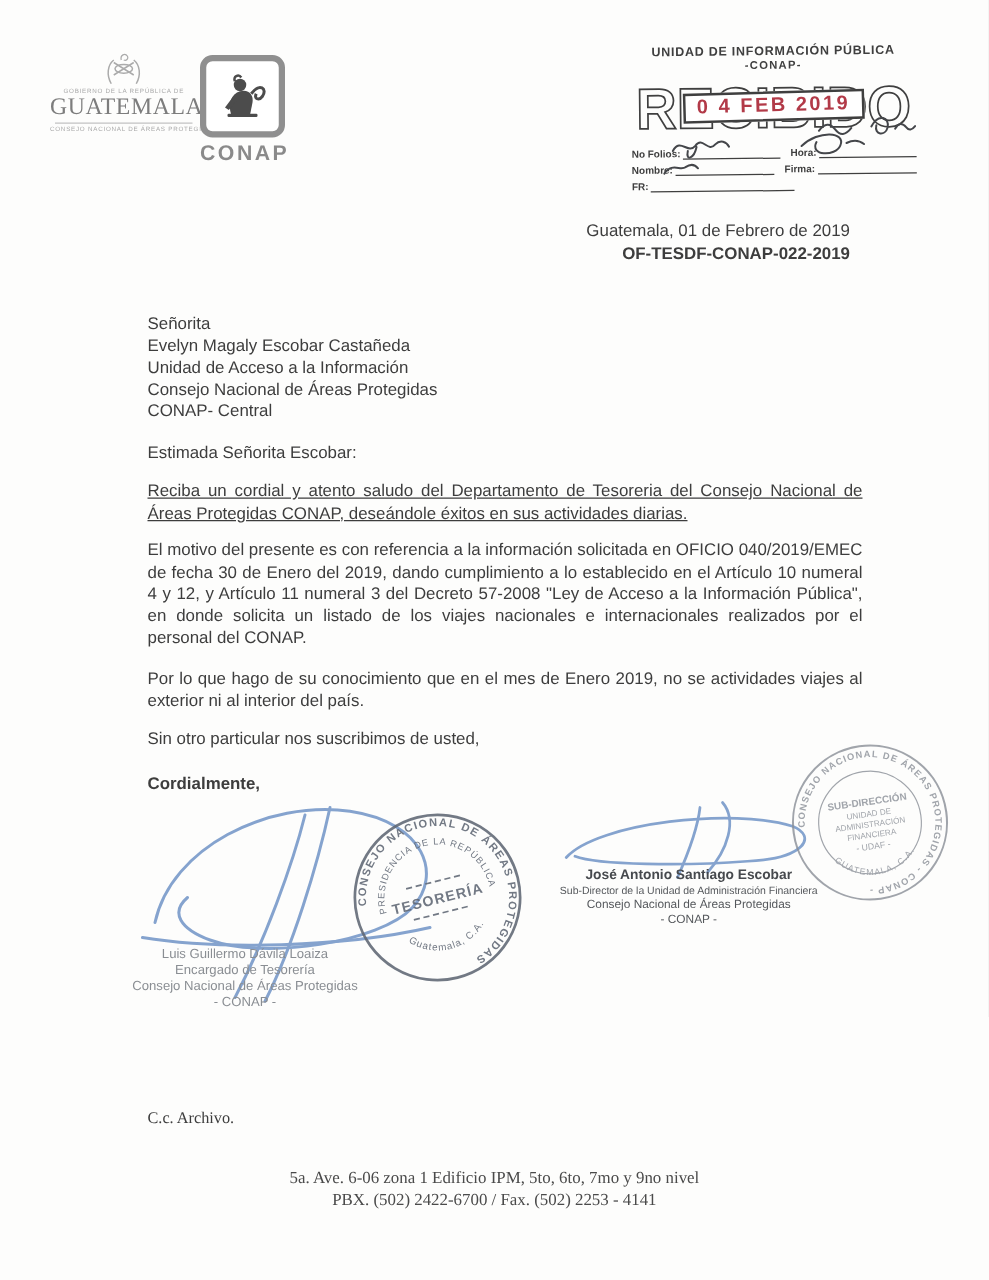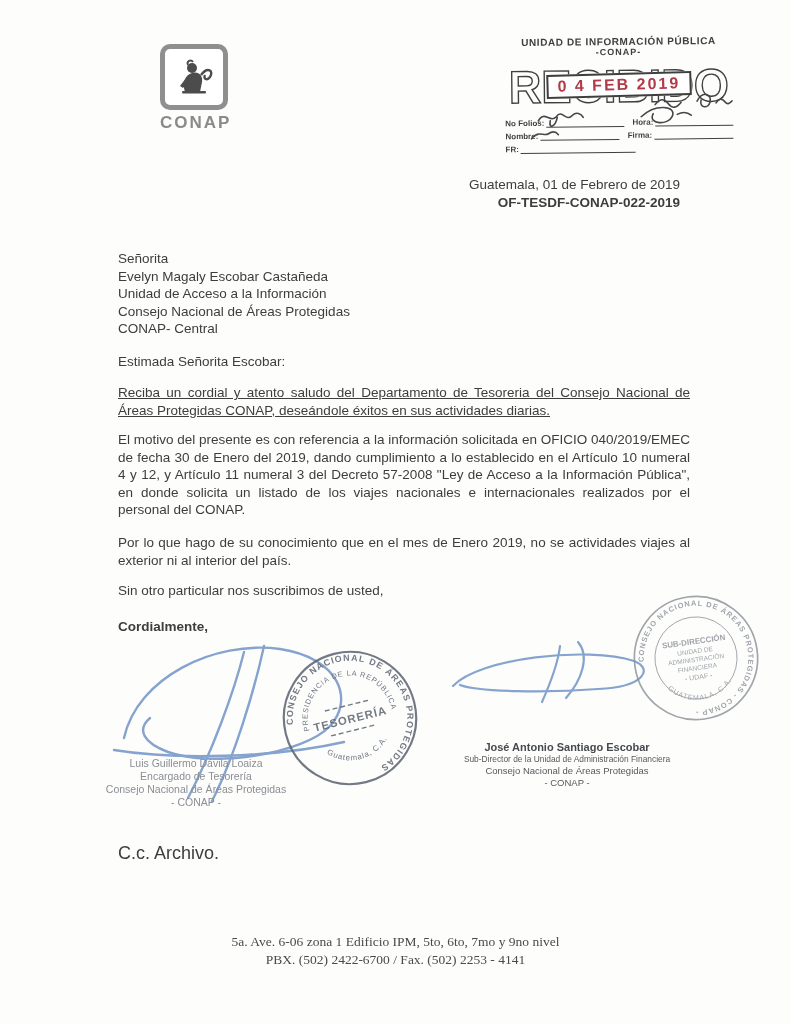--- a/index.html
+++ b/index.html
@@ -30,42 +30,57 @@
   .rstamp .scribbles{position:absolute;left:0;top:60px;overflow:visible;pointer-events:none;}
   
   .dateline{position:absolute;right:111px;top:176px;text-align:right;font-size:13.5px;line-height:18px;}
   .dateline .ref{font-weight:700;}
   .block{position:absolute;left:118px;font-size:13.5px;line-height:17.5px;}
   .just{text-align:justify;}
   
   .sig-svg{position:absolute;overflow:visible;}
   .sig-name{position:absolute;text-align:center;}
   .sig-name.left{left:96px;top:722px;width:200px;font-size:10.5px;line-height:13px;color:#8a8e93;margin-top:35px;}
-  .sig-name.right{left:456px;top:694px;width:222px;font-size:9.5px;line-height:12px;color:#55585c;margin-top:47px;}
+  .sig-name.right{left:440px;top:694px;width:222px;font-size:9.5px;line-height:12px;color:#55585c;}
   .sig-name.right .nm{font-weight:700;font-size:11px;color:#46494d;}
   .sig-name.right .tt{font-size:8.4px;}
   .roundstamp{position:absolute;overflow:visible;}
   
-  .cc{position:absolute;left:118px;top:843px;font-size:18px;}
+  .cc{position:absolute;left:118px;top:886px;font-size:13px;font-family:Liberation Serif, serif;}
   .addr{position:absolute;left:0;top:933px;width:100%;text-align:center;
         font-family:"Liberation Serif",serif;font-size:13.5px;line-height:18px;color:#4a4a4a;}
   .bar{position:absolute;left:30px;top:1027px;width:752px;height:42px;background:#6d6d6d;}
   .bar .shapes{position:absolute;left:0;top:0;}
   .bar .right{position:absolute;right:26px;top:0;height:42px;display:flex;align-items:center;gap:14px;}
   .bar .site{color:#fff;font-weight:700;font-size:14.5px;letter-spacing:.3px;}
   .bar .follow{color:#e9e9e9;font-size:8.5px;margin-left:6px;}
   .bar .icons{display:flex;gap:9px;}
   .bar .handle{color:#fff;font-size:9px;margin-left:2px;}
   .bar .handle b{font-size:9.5px;}
 </style>
 </head>
 <body>
 
 <div class="page">
 
+  <div class="gov-logo">
+    <svg class="crest" width="34" height="30" viewBox="0 0 34 30">
+      <g fill="none" stroke="#ababab" stroke-width="1.2">
+        <path d="M7,27 C3,20 4,12 9,8"></path>
+        <path d="M27,27 C31,20 30,12 25,8"></path>
+        <path d="M9,20 L25,10 M9,10 L25,20"></path>
+        <ellipse cx="17" cy="15" rx="7" ry="3.5"></ellipse>
+        <path d="M15,8 C14,4 18,2 20,5 C21,7 19,9 17,8" stroke-width="1"></path>
+      </g>
+    </svg>
+    <div class="tiny">GOBIERNO DE LA REPÚBLICA DE</div>
+    <div class="name">GUATEMALA</div>
+    <div class="rule"></div>
+    <div class="tiny">CONSEJO NACIONAL DE ÁREAS PROTEGIDAS</div>
+  </div>
 
   <div class="conap-logo">
     <div class="box">
       <svg width="44" height="42" viewBox="0 0 44 42">
         <g fill="#4c4c4c">
           <circle cx="20" cy="12" r="5"></circle>
           <path d="M13,36 C10,27 13,19 20,17 C27,15 31,20 30,26 L28,36 Z"></path>
           <path d="M14,22 L8,30 L11,32 L17,25 Z"></path>
           <rect x="10" y="35" width="24" height="2.5" rx="1"></rect>
         </g>

